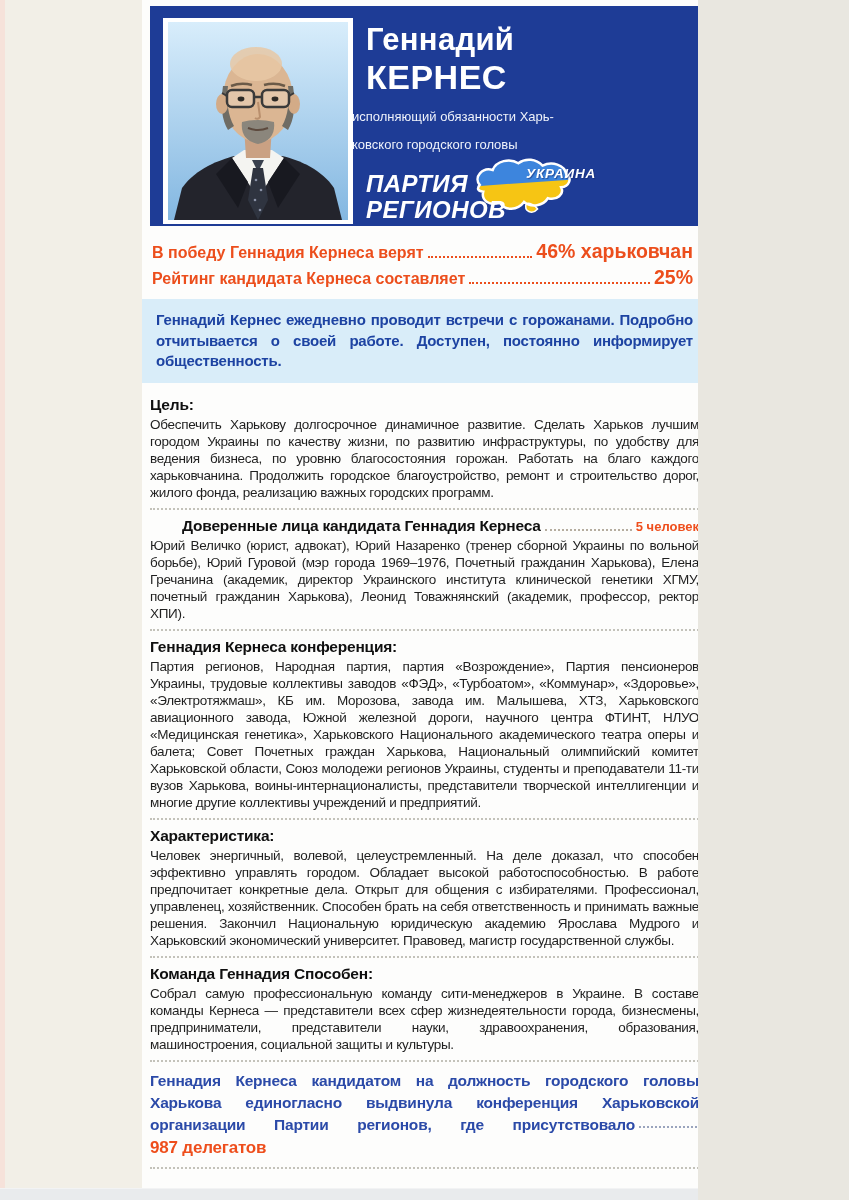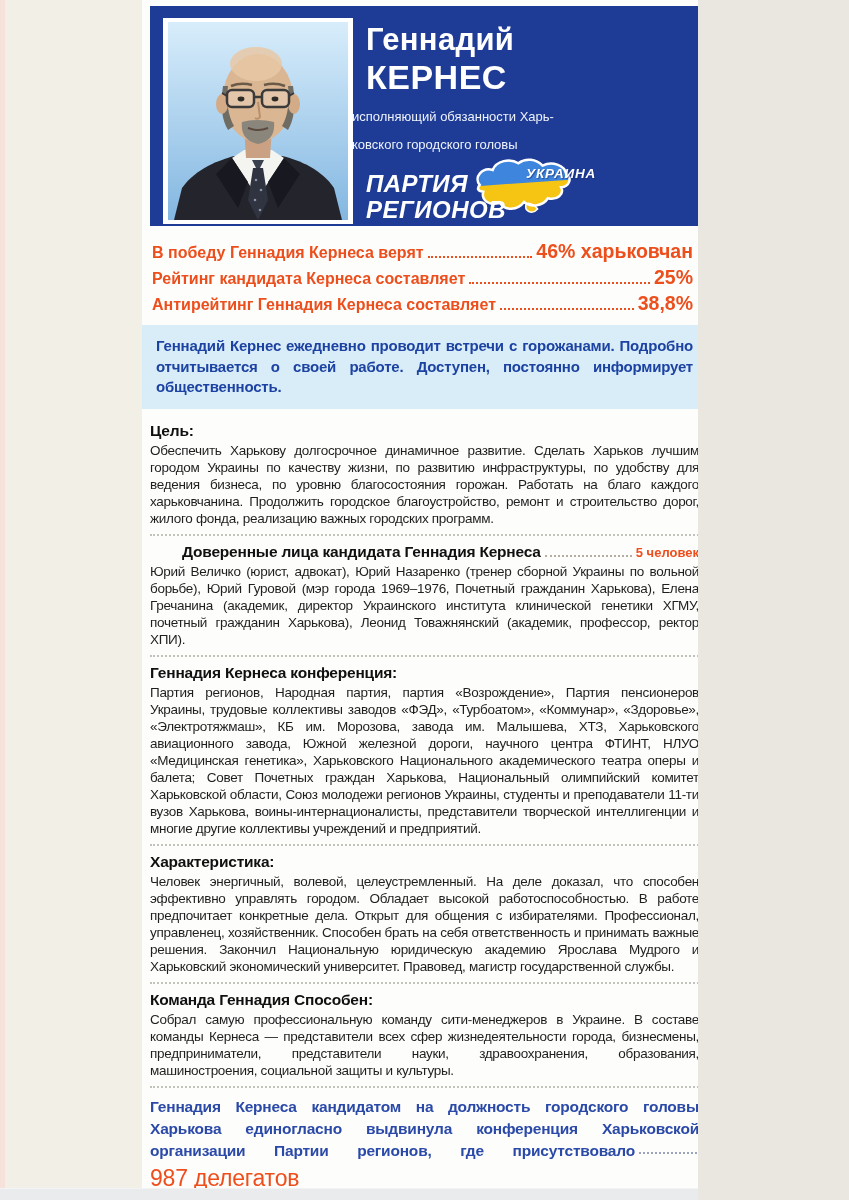--- a/index.html
+++ b/index.html
@@ -50,21 +50,21 @@
   .sec .body{margin:0;font-size:13.5px;line-height:17px;color:#1f1f1f;text-align:justify;letter-spacing:-.3px;}
   .title-row{display:flex;align-items:baseline;margin-left:32px;}
   .title-row h3{flex:0 0 auto;}
   .title-row .leader{color:#b5ad9f;border-bottom-width:2px;margin-bottom:3px;}
   .title-row .val{font-size:13px;font-weight:bold;color:#ee4e1c;white-space:nowrap;}
 
   
   .conf{padding:8px 0 7px 0;}
   .conf p{margin:0;font-size:15.5px;font-weight:bold;color:#2b4aa8;text-align:justify;line-height:1.42;letter-spacing:-.2px;}
   .leader-inline{display:inline-block;width:58px;border-bottom:2px dotted #9aa4bd;vertical-align:baseline;margin:0 2px 2px 4px;}
-  .conf .val{font-size:23px;font-weight:normal;color:#ee4e1c;white-space:nowrap;}
+  .conf .val{font-size:17px;font-weight:bold;color:#ee4e1c;white-space:nowrap;}
   .meet{padding:7px 0;}
 </style>
 </head>
 <body>
 
 <div class="page">
   <div class="left-margin"></div>
   <div class="left-edge"></div>
   <div class="right-margin"></div>
   <div class="fold-line"></div>
@@ -140,25 +140,20 @@
       <div class="stat-row">
         <span class="lbl">В победу Геннадия Кернеса верят</span>
         <span class="leader"></span>
         <span class="val">46% харьковчан</span>
       </div>
       <div class="stat-row">
         <span class="lbl">Рейтинг кандидата Кернеса составляет</span>
         <span class="leader"></span>
         <span class="val">25%</span>
       </div>
-      <div class="stat-row">
-        <span class="lbl">Антирейтинг Геннадия Кернеса составляет</span>
-        <span class="leader"></span>
-        <span class="val">38,8%</span>
-      </div>
     </div>
 
     <div class="callout">
       <p>Геннадий Кернес ежедневно проводит встречи с горожанами. Подробно отчитывается о своей работе. Доступен, постоянно информирует общественность.</p>
     </div>
 
     <div class="sec">
       <h3>Цель:</h3>
       <p class="body">Обеспечить Харькову долгосрочное динамичное развитие. Сделать Харьков лучшим городом Украины по качеству жизни, по развитию инфраструктуры, по удобству для ведения бизнеса, по уровню благосостояния горожан. Работать на благо каждого харьковчанина. Продолжить городское благоустройство, ремонт и строительство дорог, жилого фонда, реализацию важных городских программ.</p>
     </div>

